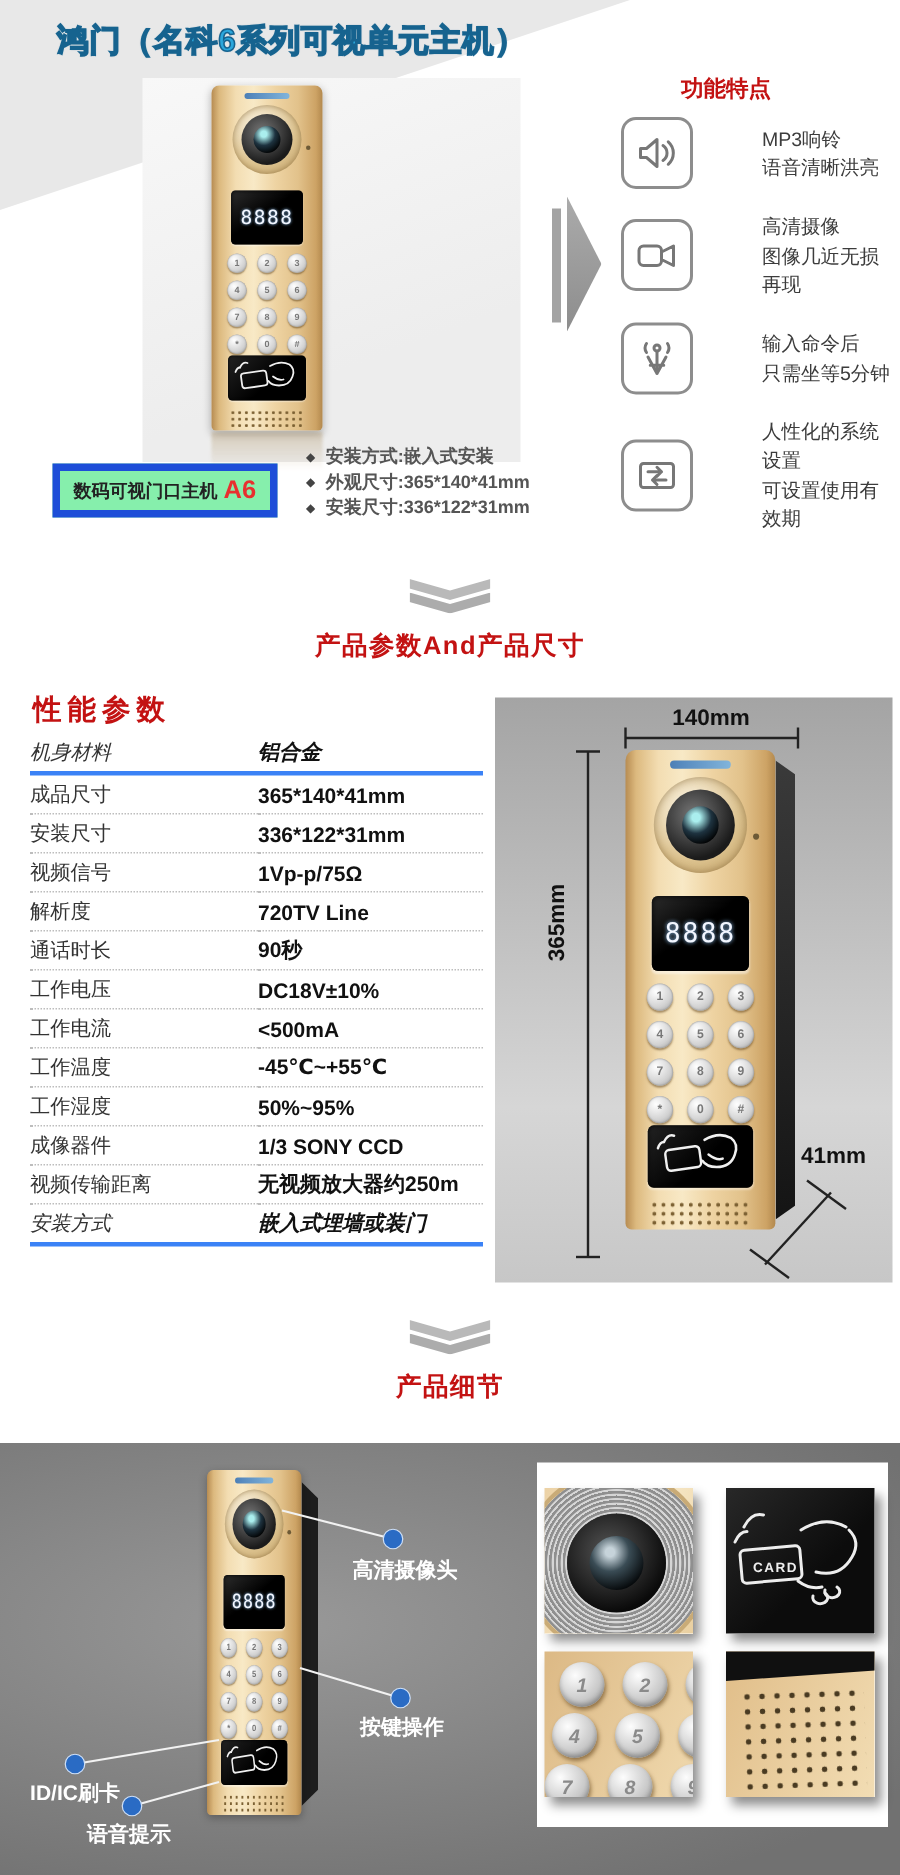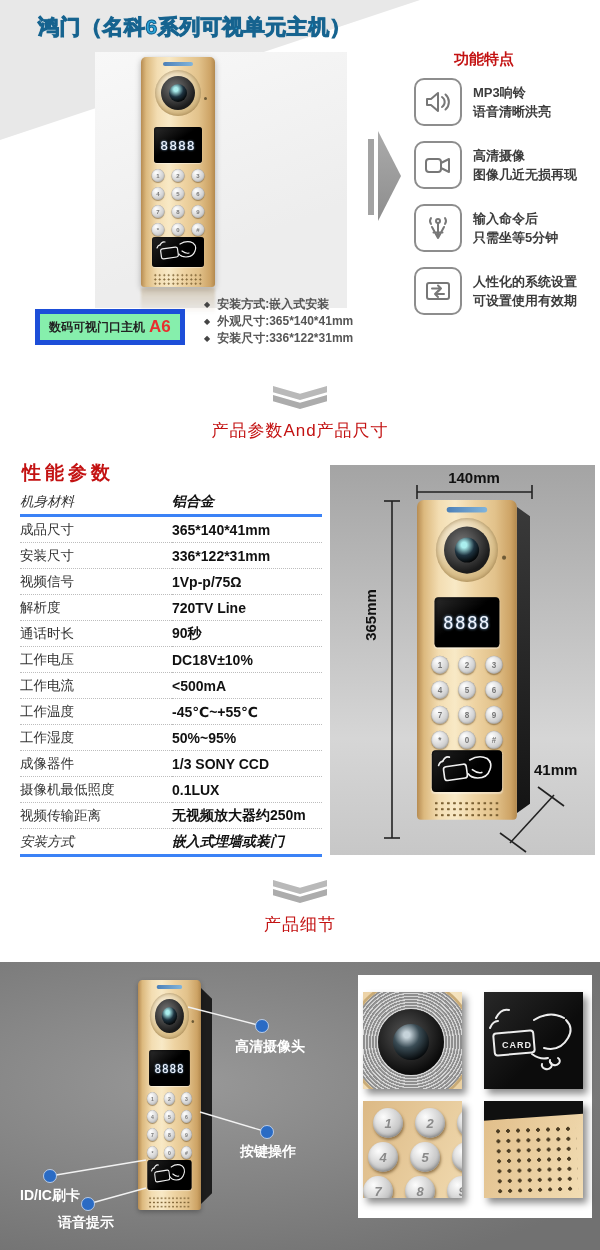--- a/index.html
+++ b/index.html
@@ -57,37 +57,37 @@
   .arrow-tri{position:absolute;left:378px;top:131px;width:23px;height:90px;
        background:linear-gradient(180deg,#ababab,#8d8d8d);clip-path:polygon(0 0,100% 50%,0 100%);}
 
   
   .features{position:absolute;left:414px;top:50px;width:182px;}
   .features-title{color:var(--accent-red,#c31212);font-weight:800;font-size:15px;margin:0 0 9px 40px;}
   .feature{display:flex;align-items:center;gap:11px;margin-bottom:15px;}
   .f-icon{flex:0 0 auto;width:44px;height:44px;border:2px solid #8d8d8d;border-radius:10px;
        display:flex;align-items:center;justify-content:center;background:#fff;}
   .f-icon svg{stroke:#777;fill:none;stroke-width:2;stroke-linecap:round;stroke-linejoin:round;}
-  .f-text{font-size:13px;color:#3c3c3c;line-height:1.5;font-weight:700;}
+  .f-text{font-size:13px;color:#3c3c3c;line-height:1.5;font-weight:400;margin-left:35px;}
 
   
   .model-badge{position:absolute;left:35px;top:309px;height:26px;border:5px solid #1d4ed8;background:#86efac;
        display:flex;align-items:center;gap:4px;padding:0 9px;
        font-size:12px;font-weight:800;color:#222;}
   .model-badge b{color:#e82f2f;font-size:17px;font-weight:800;}
   .install-specs{position:absolute;left:204px;top:296px;margin:0;padding:0;list-style:none;
        font-size:12px;color:#555;line-height:17px;font-weight:600;}
   .install-specs .diamond{font-size:8px;margin-right:7px;vertical-align:1px;color:#444;}
 
   
   .sep{position:absolute;left:0;width:600px;text-align:center;}
   .chev{width:54px;height:14px;margin:0 auto;background:#b9b9b9;
         clip-path:polygon(0 0,50% 55%,100% 0,100% 45%,50% 100%,0 45%);}
   .chev + .chev{margin-top:-5px;background:#ararar;background:#acacac;}
-  .sep-label{margin-top:10px;color:var(--accent-red,#c31212);font-size:17px;font-weight:400;letter-spacing:1px;}
+  .sep-label{margin-top:10px;color:var(--accent-red,#c31212);font-size:17px;font-weight:700;letter-spacing:1px;}
 
   
   .params{position:absolute;left:0;top:455px;width:596px;height:405px;}
   .params h2{position:absolute;left:22px;top:5px;margin:0;font-size:19px;font-weight:700;
        color:var(--accent-red,#c31212);letter-spacing:4px;}
   .params table{position:absolute;left:20px;top:34px;width:302px;border-collapse:collapse;}
   .params td{height:25px;font-size:13.5px;padding:0;}
   .params td.lab{width:152px;color:#333;}
   .params td.val{color:#111;font-weight:700;font-size:14px;}
   .params tr{border-bottom:1px dotted #bdbdbd;}
@@ -319,24 +319,20 @@
           </tr>
         <tr>
             <td class="lab">工作湿度</td>
             <td class="val">50%~95%</td>
           </tr>
         <tr>
             <td class="lab">成像器件</td>
             <td class="val">1/3 SONY CCD</td>
           </tr>
         <tr>
-            <td class="lab">摄像机最低照度</td>
-            <td class="val">0.1LUX</td>
-          </tr>
-        <tr>
             <td class="lab">视频传输距离</td>
             <td class="val">无视频放大器约250m</td>
           </tr>
         <tr class="solid">
             <td class="lab">安装方式</td>
             <td class="val">嵌入式埋墙或装门</td>
           </tr>
       </tbody>
     </table>
 

